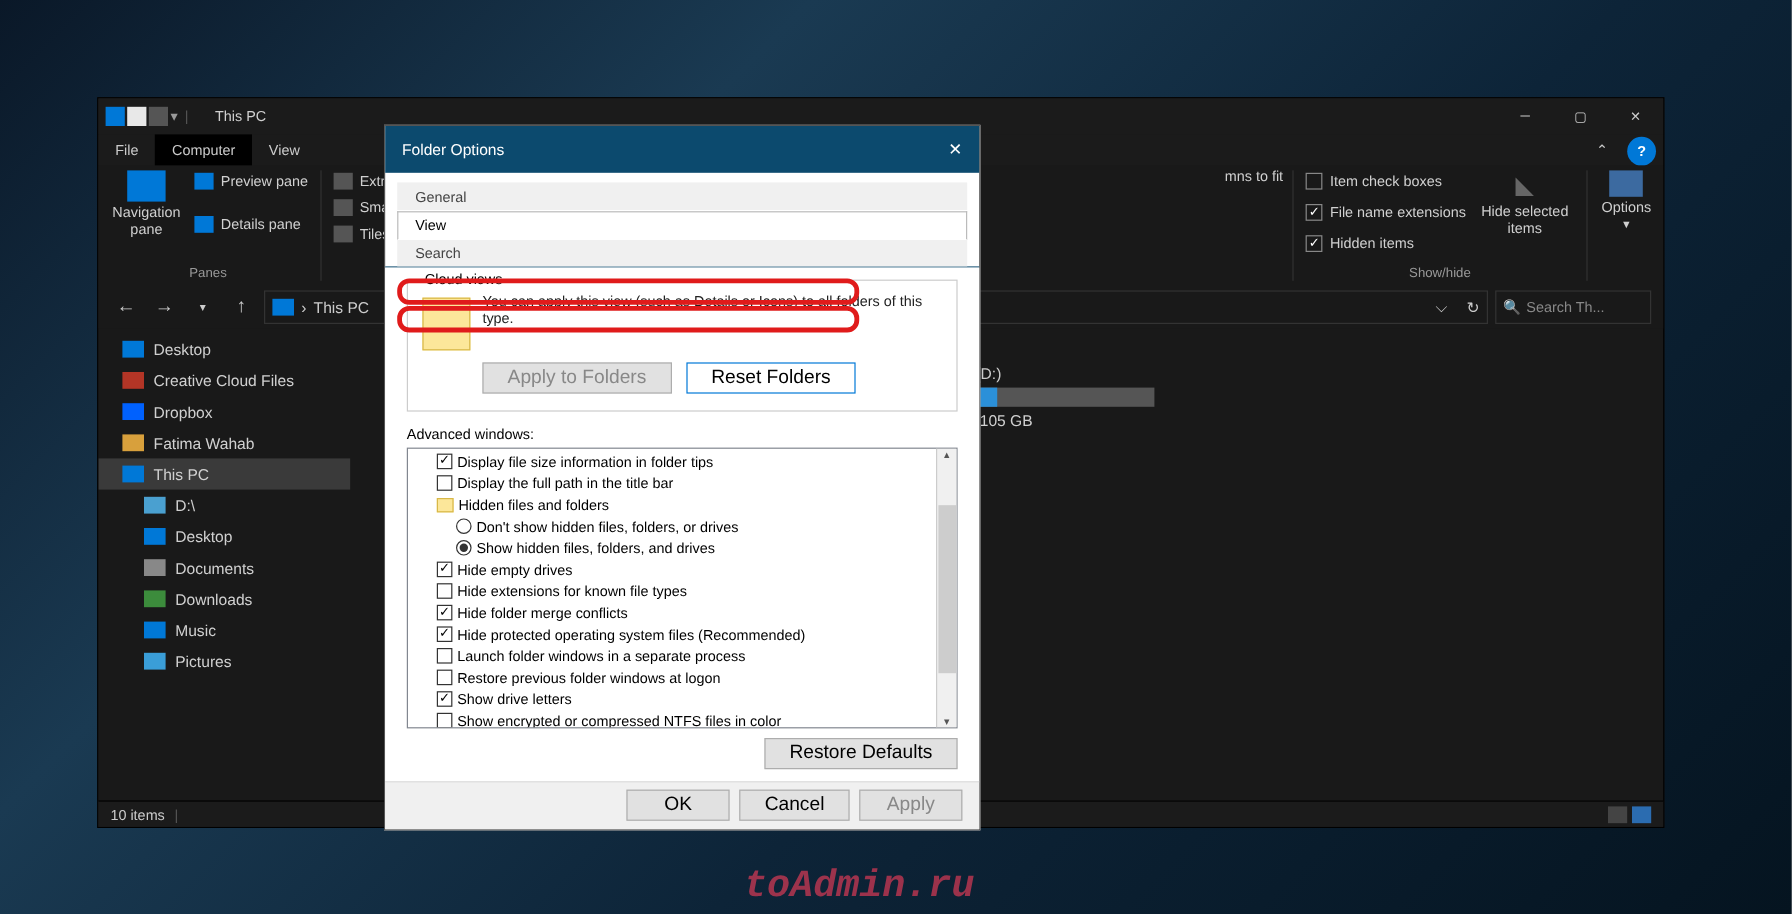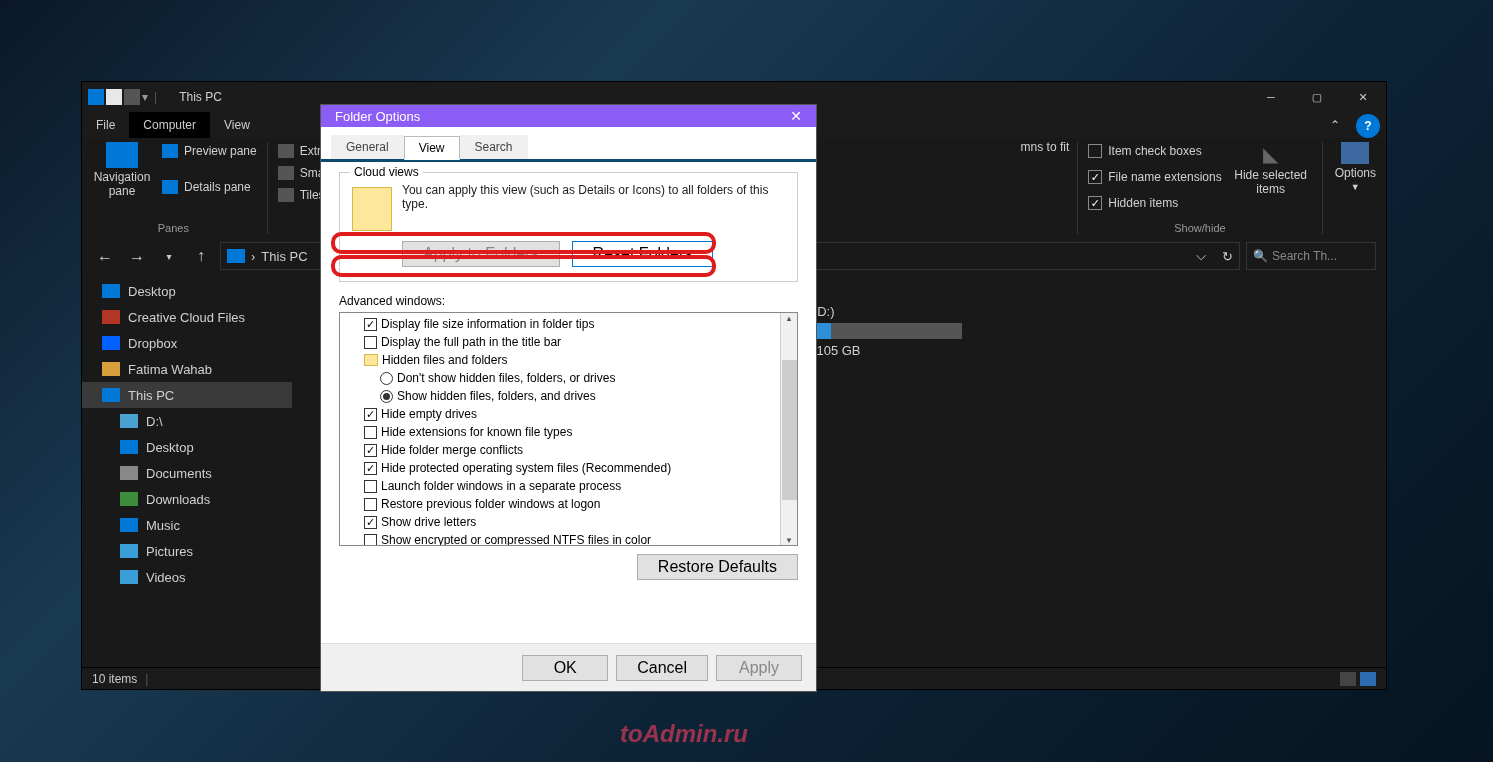--- a/index.html
+++ b/index.html
@@ -46,23 +46,23 @@
 .content { flex:1; background:#191919; color:#d0d0d0; padding:12px; font-size:13px; position:relative;}
 .drive-label { color:#ccc;}
 .drive-bar { width:160px; height:16px; background:#555; margin:4px 0;}
 .drive-bar .fill { height:100%; background:#2b90d9;}
 .statusbar { height:22px; background:#1b1b1b; color:#ccc; font-size:12px; display:flex; align-items:center; padding:0 10px; border-top:1px solid #000;}
 .statusbar .right { margin-left:auto; display:flex; gap:4px;}
 .view-ic { width:16px; height:14px; background:#444; display:inline-block;}
 
 
 .dialog { position:absolute; left:320px; top:104px; width:497px; height:588px; background:#fff; border:1px solid #555; display:flex; flex-direction:column; font-size:12px; color:#000;}
-.dlg-titlebar { height:22px; background:#8b5cf6; color:#fff; display:flex; align-items:center; padding:0 14px; font-size:13px;gap:24px;}
+.dlg-titlebar { height:46px; background:#0c4a6e; color:#fff; display:flex; align-items:center; padding:0 14px; font-size:13px;gap:24px;}
 .dlg-titlebar .close { margin-left:auto; font-size:14px; cursor:pointer;}
-.dlg-tabs { display:flex; border-bottom:3px solid #0c4a6e; padding:8px 10px 0 10px; gap:0;}
+.dlg-tabs { display:flex; border-bottom:1px solid #0c4a6e; padding:8px 10px 0 10px; gap:0;flex-direction:column;}
 .dlg-tabs .dtab { padding:4px 14px; border:1px solid transparent; background:#f0f0f0; border-bottom:none; color:#444;}
 .dlg-tabs .dtab.active { background:#fff; border:1px solid #bbb; border-bottom:1px solid #fff; position:relative; top:1px; color:#000;}
 .dlg-body { flex:1; padding:10px 18px; background:#fff;}
 .fieldset { border:1px solid #ccc; padding:10px 12px 14px 12px; position:relative;}
 .fieldset .legend { position:absolute; top:-8px; left:10px; background:#fff; padding:0 4px;}
 .fv-row { display:flex; gap:10px; align-items:flex-start;}
 .fv-icon { width:40px; height:44px; background:#fce79a; border:1px solid #d8b848; margin-top:4px;}
 .fv-text { flex:1; color:#222;}
 .fv-btns { display:flex; gap:12px; margin-top:10px; margin-left:50px;}
 .winbtn { height:26px; padding:0 20px; background:#e1e1e1; border:1px solid #adadad; display:flex; align-items:center; justify-content:center; font-size:16px;}
@@ -80,21 +80,21 @@
 .adv-radio .dot { width:7px; height:7px; background:#333; border-radius:50%;}
 .adv-folder { width:14px; height:12px; background:#fce79a; border:1px solid #d8b848;}
 .adv-scroll { width:17px; background:#f0f0f0; border-left:1px solid #ccc; display:flex; flex-direction:column; align-items:center; justify-content:space-between; font-size:9px; color:#555;}
 .adv-scroll .thumb { width:15px; height:140px; background:#cdcdcd; margin-top:2px;}
 
 .highlight { position:absolute; border:4px solid #e01b1b; border-radius:10px; pointer-events:none;}
 
 .dlg-footer { height:48px; background:#f0f0f0; border-top:1px solid #ddd; display:flex; align-items:center; justify-content:flex-end; gap:8px; padding:0 14px;}
 .restore-row { display:flex; justify-content:flex-end; margin-top:8px;}
 
-.watermark { position:absolute; left:620px; top:720px; color:#d93a56; font-size:24px; font-style:italic; font-weight:600; opacity:.7; font-family:Liberation Sans, sans-serif;text-align:right;}
+.watermark { position:absolute; left:620px; top:720px; color:#d93a56; font-size:32px; font-style:italic; font-weight:600; opacity:.7; font-family:Liberation Mono, monospace;text-align:right;}
 </style>
 </head>
 <body>
 
 <div class="explorer">
   <div class="titlebar">
     <div class="tb-icons">
       <span class="tb-icon" style="background:#0078d7"></span>
       <span class="tb-icon" style="background:#e8e8e8"></span>
       <span class="tb-icon" style="background:#555"></span>
@@ -257,24 +257,20 @@
           <span>Downloads</span>
         </div>
       <div class="item sub">
           <span class="ic" style="background:#0078d7"></span>
           <span>Music</span>
         </div>
       <div class="item sub">
           <span class="ic" style="background:#3a9ed8"></span>
           <span>Pictures</span>
         </div>
-      <div class="item sub">
-          <span class="ic" style="background:#3a9ed8"></span>
-          <span>Videos</span>
-        </div>
     </div>
     <div class="content">
       <div style="position:absolute;left:510px;top:30px">
         <div class="drive-label">e (D:)</div>
         <div class="drive-bar">
             <div class="fill" style="width:18%"></div>
           </div>
         <div>of 105 GB</div>
       </div>
     </div>

